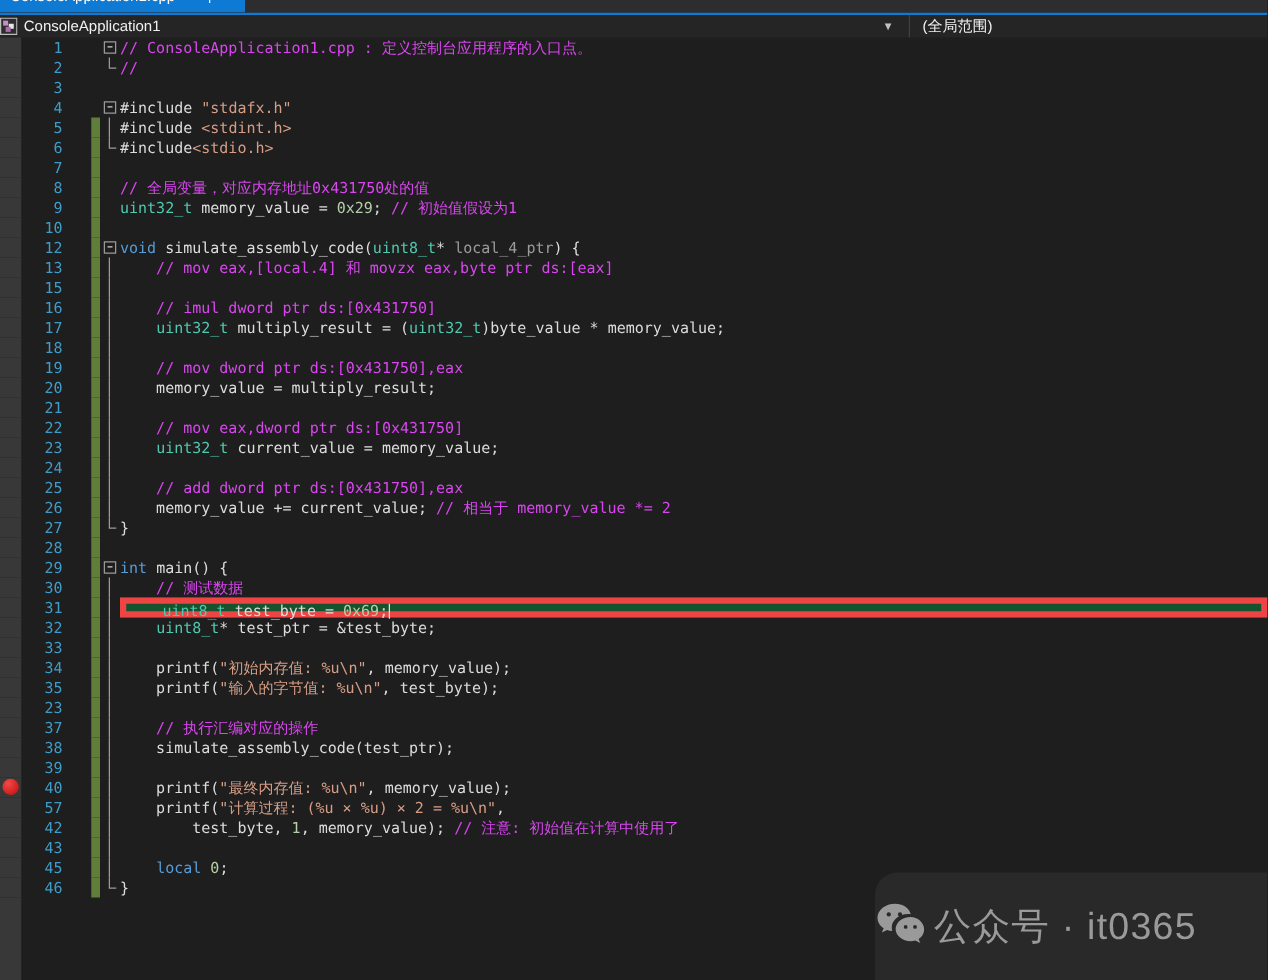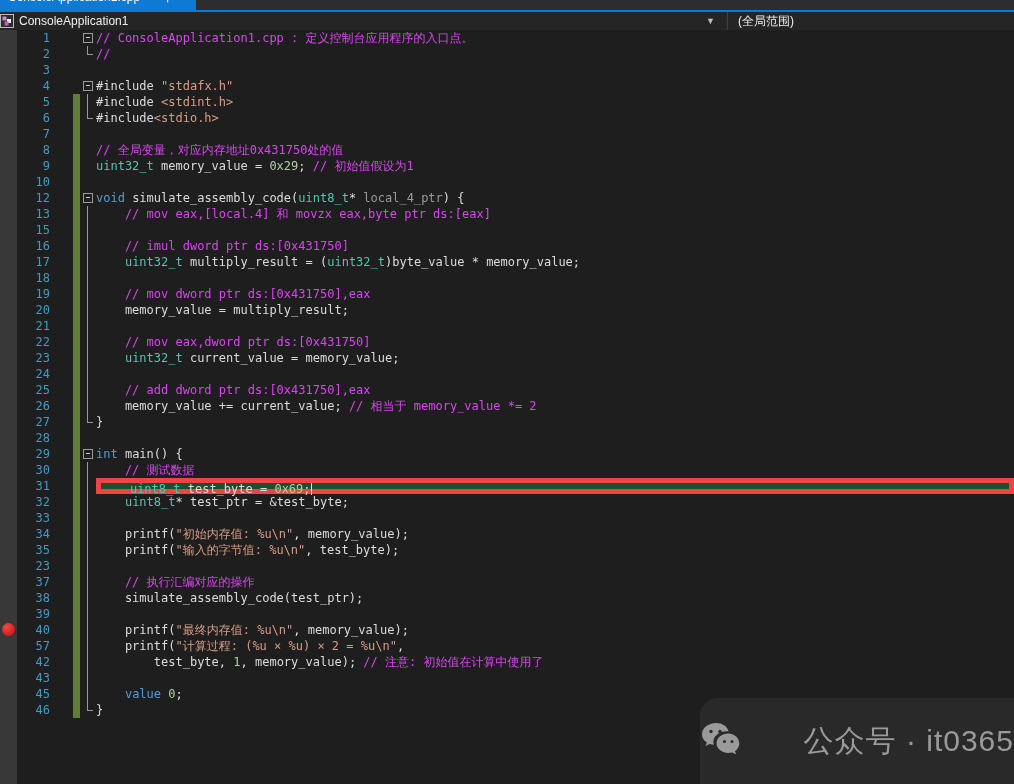--- a/index.html
+++ b/index.html
@@ -46,21 +46,21 @@
   .ol.end::before{content:"";position:absolute;left:7px;top:0;width:1px;height:9px;background:#9a9a9a}
   .ol.end::after{content:"";position:absolute;left:8px;top:8px;width:5px;height:1px;background:#9a9a9a}
   .code{flex:1;white-space:pre;color:#dcdcdc;box-sizing:border-box}
   .code.cur{border:5px solid #ef4444;background:#14532d;line-height:13px}
   .cm{color:#d946ef}.kw{color:#569cd6}.ty{color:#4ec9b0}.st{color:#d69d85}
   .nu{color:#b5cea8}.gr{color:#9b9b9b}.pl{color:#dcdcdc}
   .cursor{display:inline-block;width:1px;height:12px;background:#e0e0e0;vertical-align:-2px}
   .filler{flex:1;display:flex}
   
   .wm{position:absolute;right:0;bottom:0;width:314px;height:86px;background:#292929;
-    border-top-left-radius:18px;display:flex;align-items:center;justify-content:space-between;
+    border-top-left-radius:18px;display:flex;align-items:center;justify-content:flex-start;
     gap:1px;z-index:5}
   .wm-text{color:#9a9a9a;font-size:30px;letter-spacing:1px;white-space:nowrap}
   .wm-icon{flex:none}
 </style>
 </head>
 <body>
 
 <div class="tabstrip">
   <div class="tab">
     <span class="tab-label">ConsoleApplication1.cpp</span>
@@ -379,21 +379,21 @@
         <div class="num">43</div>
         <div class="chg on"></div>
         <div class="ol line"></div>
         <div class="code"></div>
       </div>
       <div class="row">
         <div class="mgn"></div>
         <div class="num">45</div>
         <div class="chg on"></div>
         <div class="ol line"></div>
-        <div class="code"><span class="pl">    </span><span class="kw">value</span><span class="pl"> </span><span class="nu">0</span><span class="pl">;</span></div>
+        <div class="code"><span class="pl">    </span><span class="kw">local</span><span class="pl"> </span><span class="nu">0</span><span class="pl">;</span></div>
       </div>
       <div class="row">
         <div class="mgn"></div>
         <div class="num">46</div>
         <div class="chg on"></div>
         <div class="ol end"></div>
         <div class="code"><span class="pl">}</span></div>
       </div>
     </div>
   <div class="filler">

